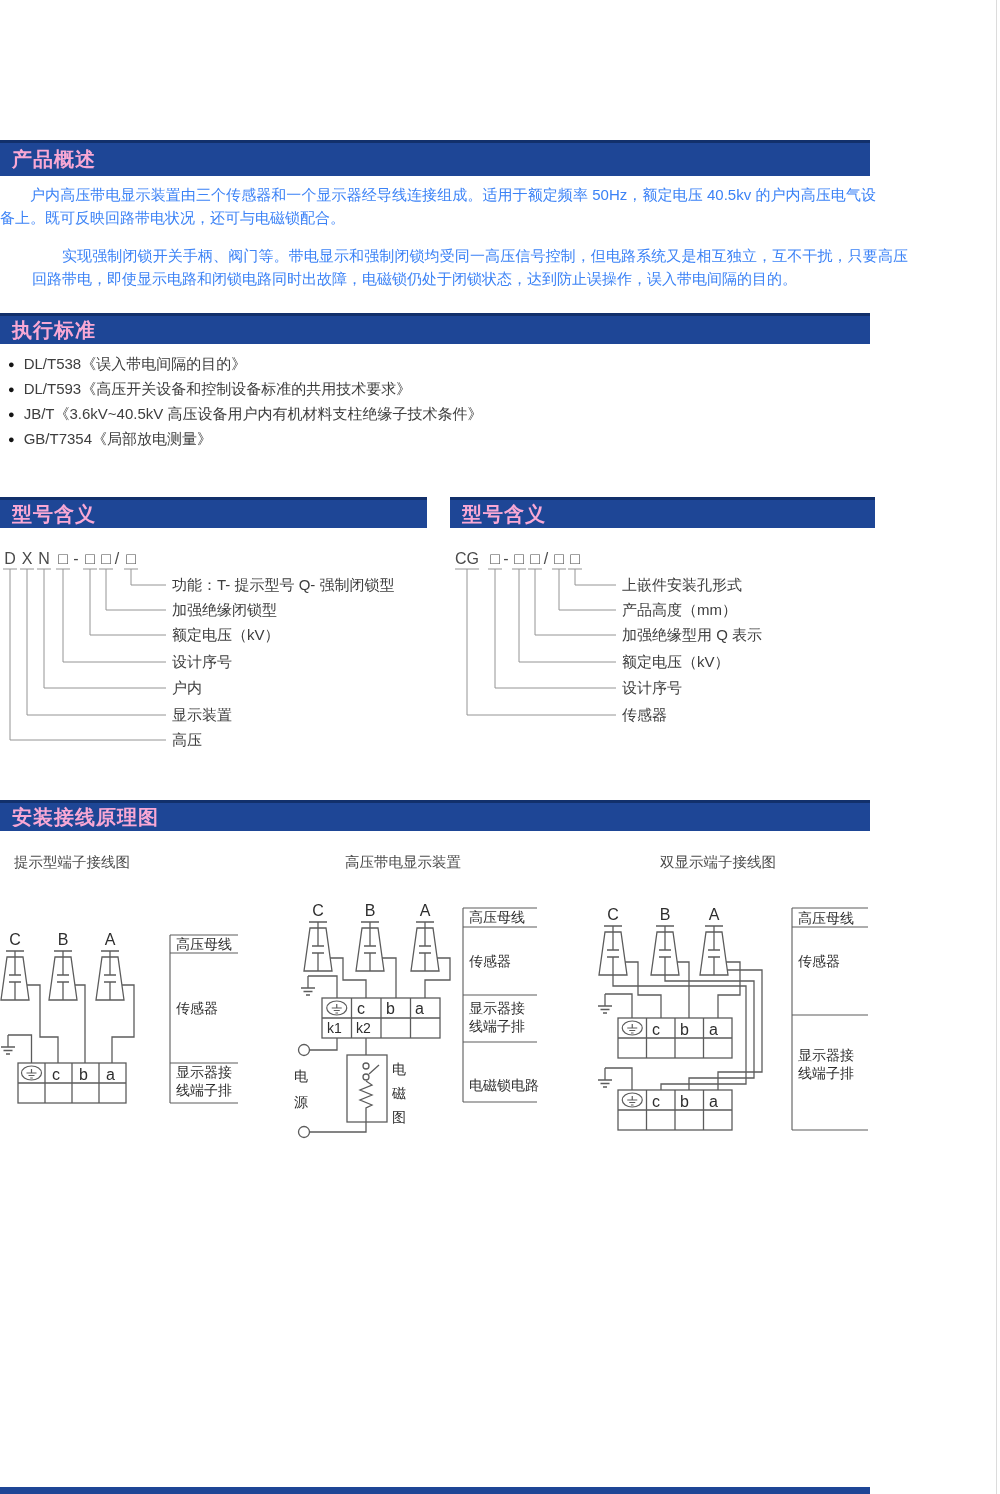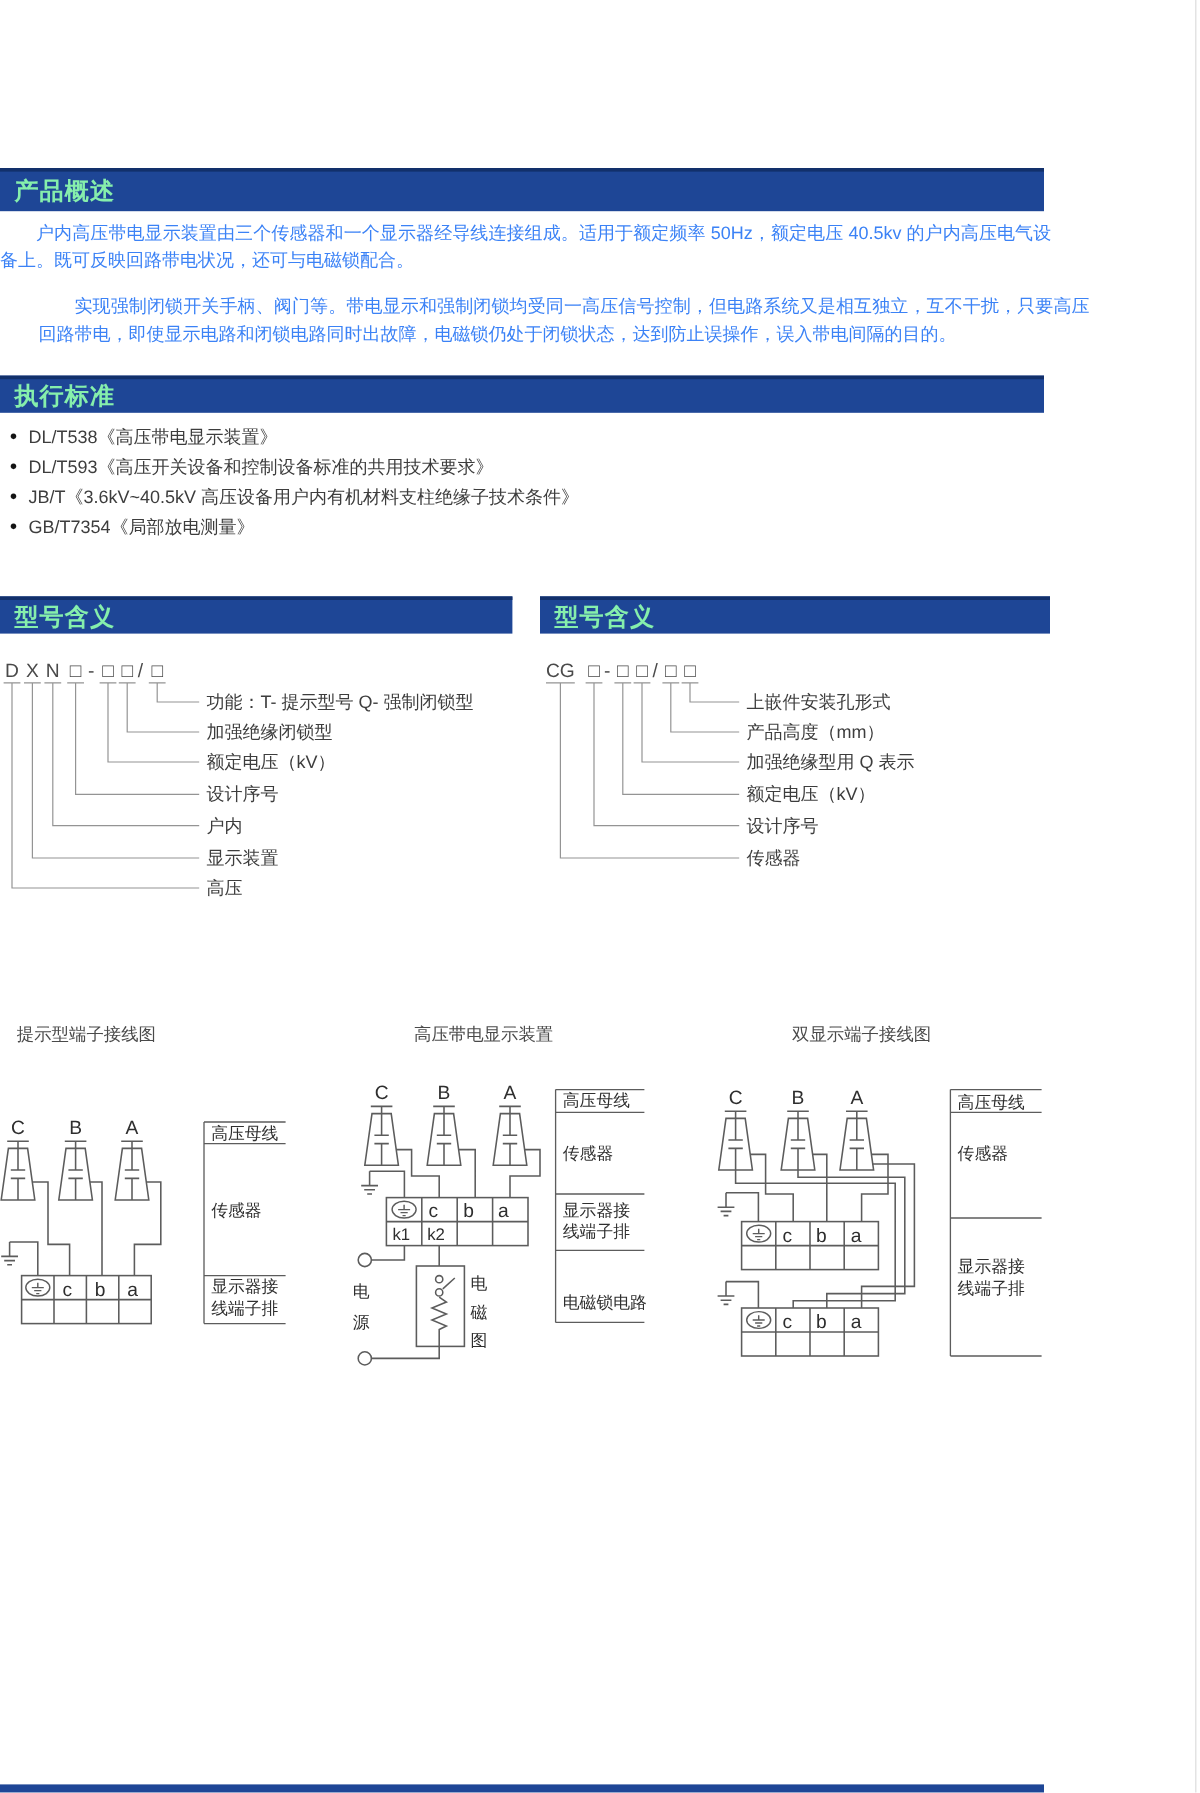--- a/index.html
+++ b/index.html
@@ -1,19 +1,19 @@
 <!DOCTYPE html>
 <html><head>
 <meta charset="utf-8">
 <style>
   html,body{margin:0;padding:0;background:#fff;}
   .page{position:relative;width:1000px;height:1494px;background:#ffffff;overflow:hidden;
         font-family:"Liberation Sans","DejaVu Sans",sans-serif;color:#3d3d3d;}
   .edge-line{position:absolute;left:996px;top:0;width:1px;height:1494px;background:#dcdcdc;}
-  .bar{position:absolute;left:0;background:#1e4696;border-top:3px solid #12306b;color:#86efac;
+  .bar{position:absolute;left:0;background:#1e4696;border-top:3px solid #12306b;color:#f9a8d4;
        font-weight:bold;font-size:20px;box-sizing:border-box;padding-left:12px;
        display:flex;align-items:center;letter-spacing:1px;}
   .bar-overview{top:140px;width:870px;height:36px;}
   .bar-standards{top:313px;width:870px;height:31px;text-align:center;}
   .bar-model-left{top:497px;width:427px;height:31px;}
   .bar-model-right{top:497px;left:450px;width:425px;height:31px;}
   .bar-wiring{top:800px;width:870px;height:31px;}
   .para{position:absolute;left:0;width:876px;font-size:15px;line-height:23px;
         text-indent:2em;text-align:justify;color:#3b82f6;}
   .para1{top:183px;}
@@ -64,21 +64,21 @@
   </div>
   <div class="para para1">户内高压带电显示装置由三个传感器和一个显示器经导线连接组成。适用于额定频率 50Hz，额定电压 40.5kv 的户内高压电气设备上。既可反映回路带电状况，还可与电磁锁配合。</div>
   <div class="para para2">实现强制闭锁开关手柄、阀门等。带电显示和强制闭锁均受同一高压信号控制，但电路系统又是相互独立，互不干扰，只要高压回路带电，即使显示电路和闭锁电路同时出故障，电磁锁仍处于闭锁状态，达到防止误操作，误入带电间隔的目的。</div>
 
   <div class="bar bar-standards">
     <span>执行标准</span>
   </div>
   <div class="standards">
     <div class="item">
       <span class="dot">●</span>
-      <span>DL/T538《高压带电显示装置》</span>
+      <span>DL/T538《误入带电间隔的目的》</span>
     </div>
     <div class="item">
       <span class="dot">●</span>
       <span>DL/T593《高压开关设备和控制设备标准的共用技术要求》</span>
     </div>
     <div class="item">
       <span class="dot">●</span>
       <span>JB/T《3.6kV~40.5kV 高压设备用户内有机材料支柱绝缘子技术条件》</span>
     </div>
     <div class="item">
@@ -146,20 +146,23 @@
     <g class="mlabel">
       <text x="172" y="50">上嵌件安装孔形式</text>
       <text x="172" y="75">产品高度（mm）</text>
       <text x="172" y="100">加强绝缘型用 Q 表示</text>
       <text x="172" y="127">额定电压（kV）</text>
       <text x="172" y="153">设计序号</text>
       <text x="172" y="180">传感器</text>
     </g>
   </svg>
 
+  <div class="bar bar-wiring">
+    <span>安装接线原理图</span>
+  </div>
   <div class="caption cap1">提示型端子接线图</div>
   <div class="caption cap2">高压带电显示装置</div>
   <div class="caption cap3">双显示端子接线图</div>
 
   <svg style="left:0;top:925px" width="250" height="190" viewBox="0 0 250 190">
     <g class="phase" text-anchor="middle">
       <text x="15" y="20">C</text>
       <text x="63" y="20">B</text>
       <text x="110" y="20">A</text>
     </g>

